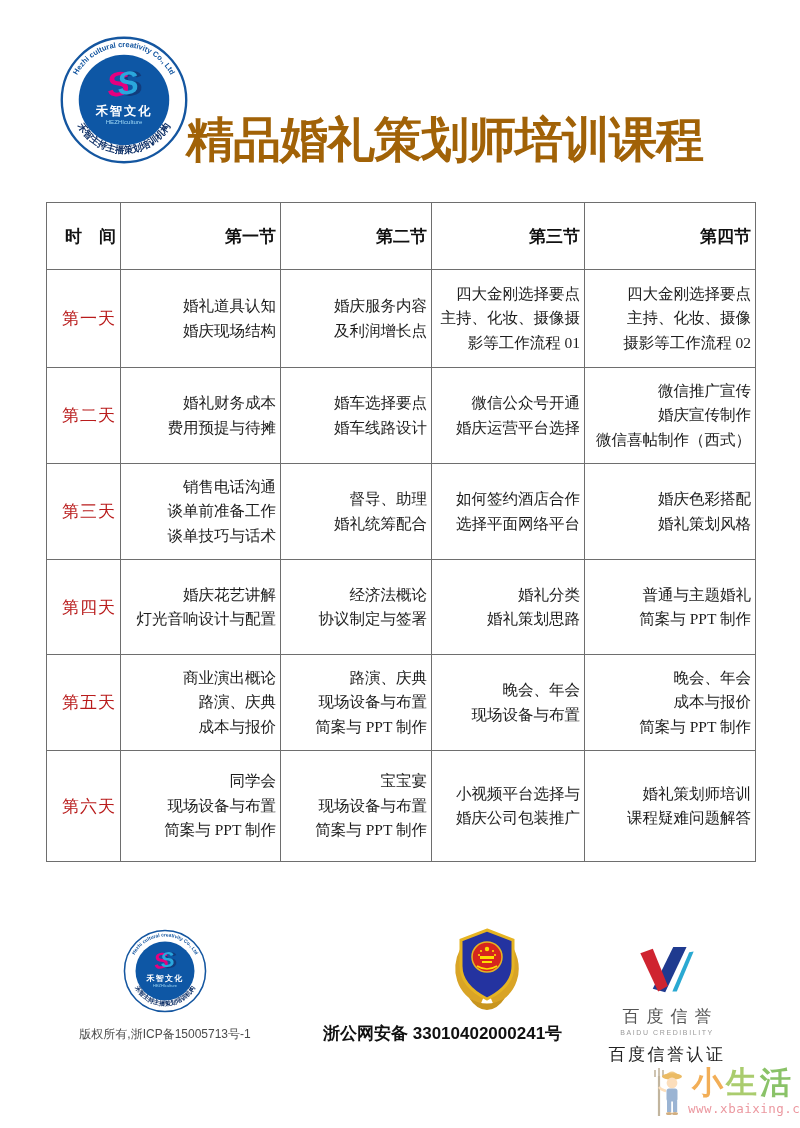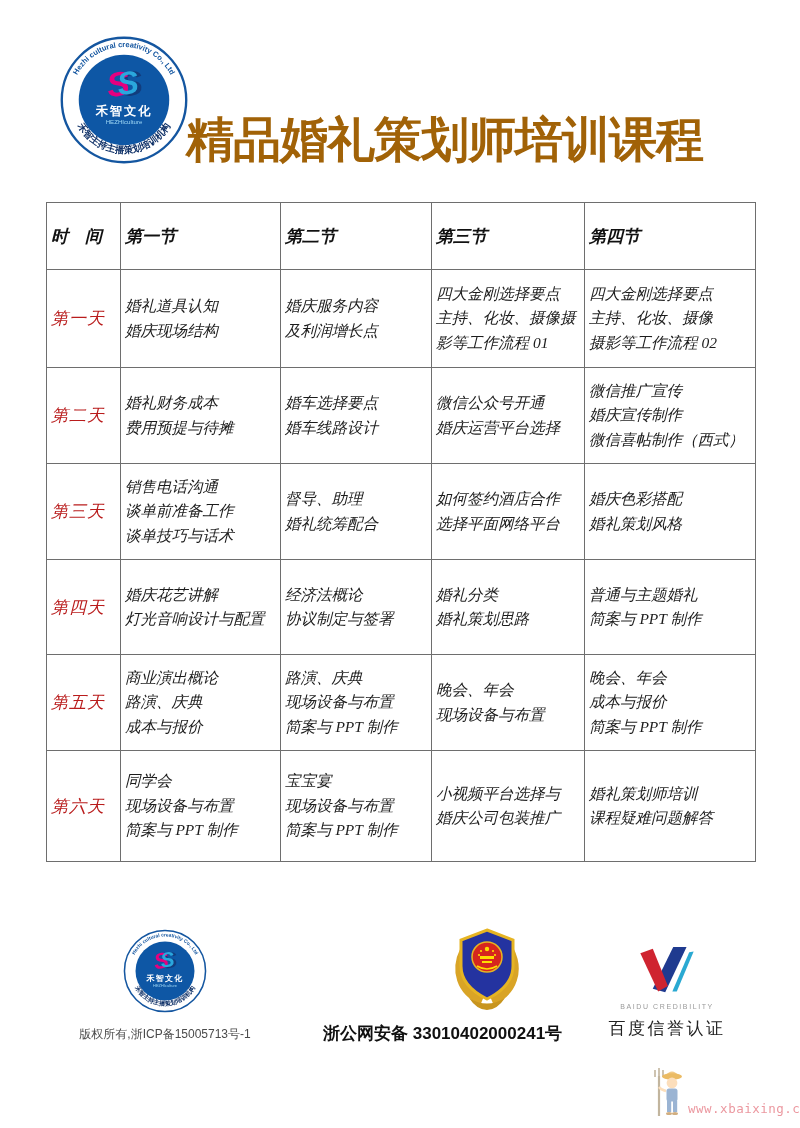--- a/index.html
+++ b/index.html
@@ -7,22 +7,22 @@
         font-family:"Liberation Serif","DejaVu Serif",serif;color:#1c1c1c;}
 
   
   .hdr-logo{position:absolute;left:58px;top:34px;}
   .page-title{position:absolute;left:186px;top:76px;width:575px;
               font-size:48px;font-weight:bold;letter-spacing:-1px;line-height:64px;
               color:#a16207;white-space:nowrap;}
 
   
   table.course{position:absolute;left:46px;top:202px;border-collapse:collapse;table-layout:fixed;}
-  table.course td,table.course th{border:1px solid #6e6e6e;padding:0 4px;text-align:left;
-              vertical-align:middle;font-style:italic;}
+  table.course td,table.course th{border:1px solid #6e6e6e;padding:0 4px;text-align:right;
+              vertical-align:middle;}
   table.course th{font-size:17px;font-weight:bold;color:#111;}
   td.day{font-size:17px;color:#b91c1c;letter-spacing:1px;}
   td.cell{font-size:15.5px;line-height:1.58;white-space:pre-line;color:#1c1c1c;}
   tr.hrow{height:67px;}
   tr.r1{height:98px;} tr.r2{height:96px;} tr.r3{height:96px;}
   tr.r4{height:95px;} tr.r5{height:96px;} tr.r6{height:111px;}
 
   
   .f-left{position:absolute;left:65px;top:928px;width:200px;text-align:center;}
   .f-center{position:absolute;left:323px;top:926px;width:200px;text-align:right;}
@@ -215,34 +215,36 @@
     </svg>
     <div class="police-text">浙公网安备 33010402000241号</div>
   </div>
 
   <div class="f-right">
     <svg width="64" height="54" viewBox="0 0 72 60">
       <polygon points="58,3 43,3 20,50 34,54" fill="#1f3a8f"></polygon>
       <polygon points="6,10 20,5 37,47 26,53" fill="#cf2430"></polygon>
       <polygon points="66,8 61,9 42,53 47,53" fill="#2aa9d2"></polygon>
     </svg>
+    <div class="baidu-cn">百度信誉</div>
     <div class="baidu-en">BAIDU CREDIBILITY</div>
     <div class="baidu-cert">百度信誉认证</div>
   </div>
 
   <div class="watermark">
     <svg class="wm-figure" width="34" height="56" viewBox="0 0 34 56">
       <path d="M3,6 V13 M7,4 V13 M11,6 V13" stroke="#b8a98e" stroke-width="1.6" fill="none"></path>
       <line x1="7" y1="12" x2="7" y2="52" stroke="#b8a98e" stroke-width="2.2"></line>
       <path d="M13,12 Q20,3 27,12 Z" fill="#f0c070"></path>
       <ellipse cx="20" cy="12.5" rx="10" ry="3.2" fill="#e8b04a"></ellipse>
       <circle cx="20" cy="19" r="5.4" fill="#fcd9b0"></circle>
       <path d="M14,27 Q9,26 7,23" stroke="#fcd9b0" stroke-width="2.4" fill="none"></path>
       <rect x="14.5" y="24.5" width="11" height="13" rx="2.5" fill="#8aa8cc"></rect>
       <rect x="15" y="37" width="4.2" height="11" fill="#8aa8cc"></rect>
       <rect x="21" y="37" width="4.2" height="11" fill="#8aa8cc"></rect>
       <ellipse cx="17" cy="49.5" rx="3" ry="1.6" fill="#caa06a"></ellipse>
       <ellipse cx="23" cy="49.5" rx="3" ry="1.6" fill="#caa06a"></ellipse>
     </svg>
+    <div class="wm-name"><span class="c0">小</span><span class="c1">生</span><span class="c2">活</span></div>
     <div class="wm-url">www.xbaixing.com</div>
   </div>
 
 </div>
 
 </body></html>

